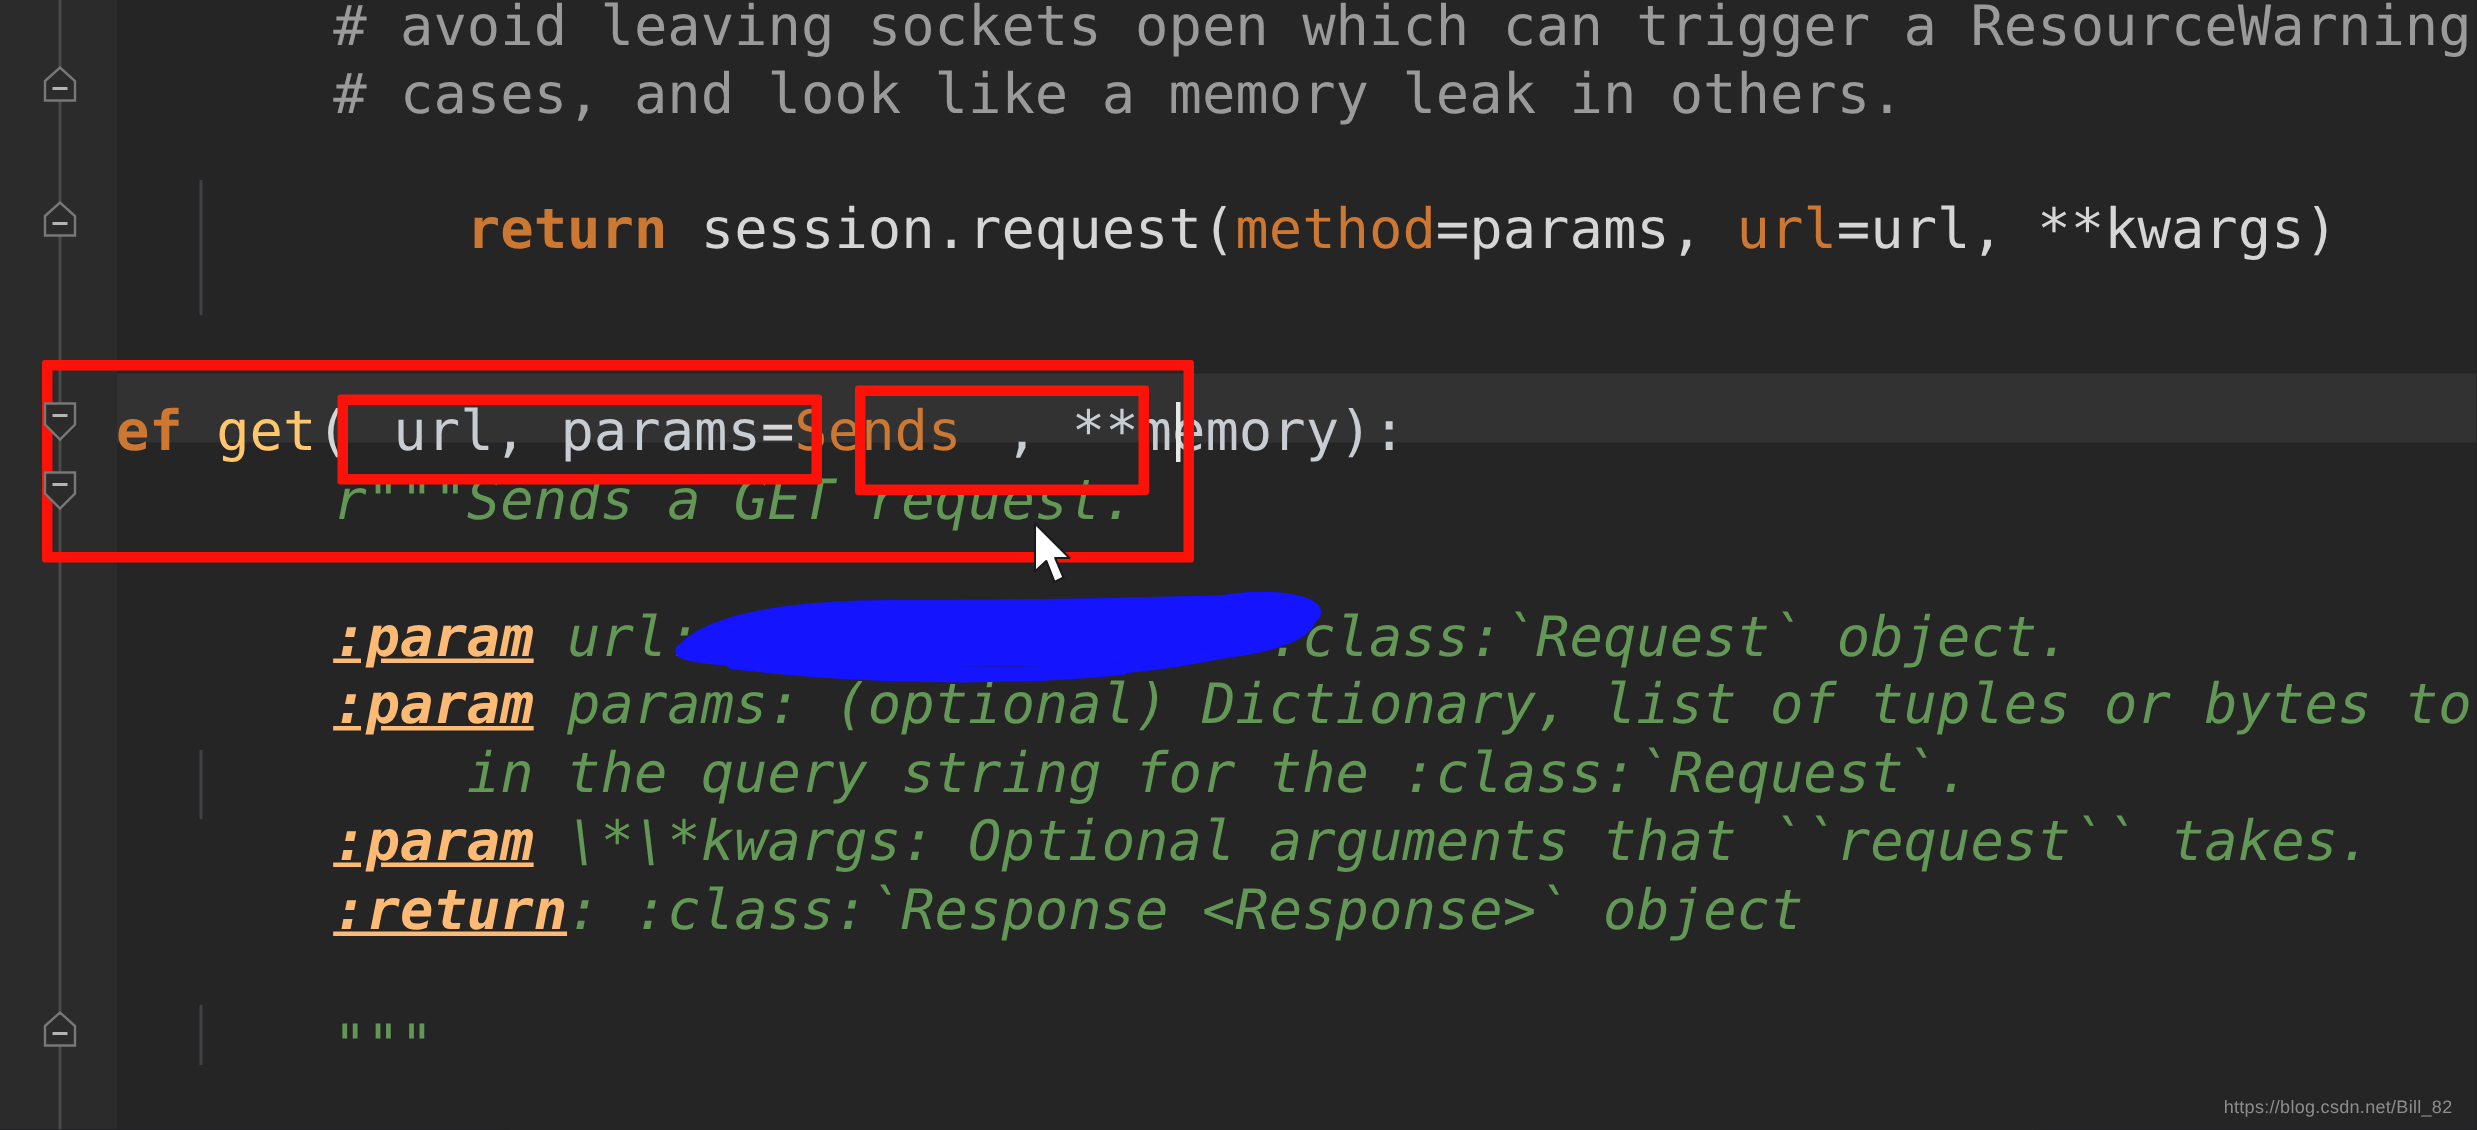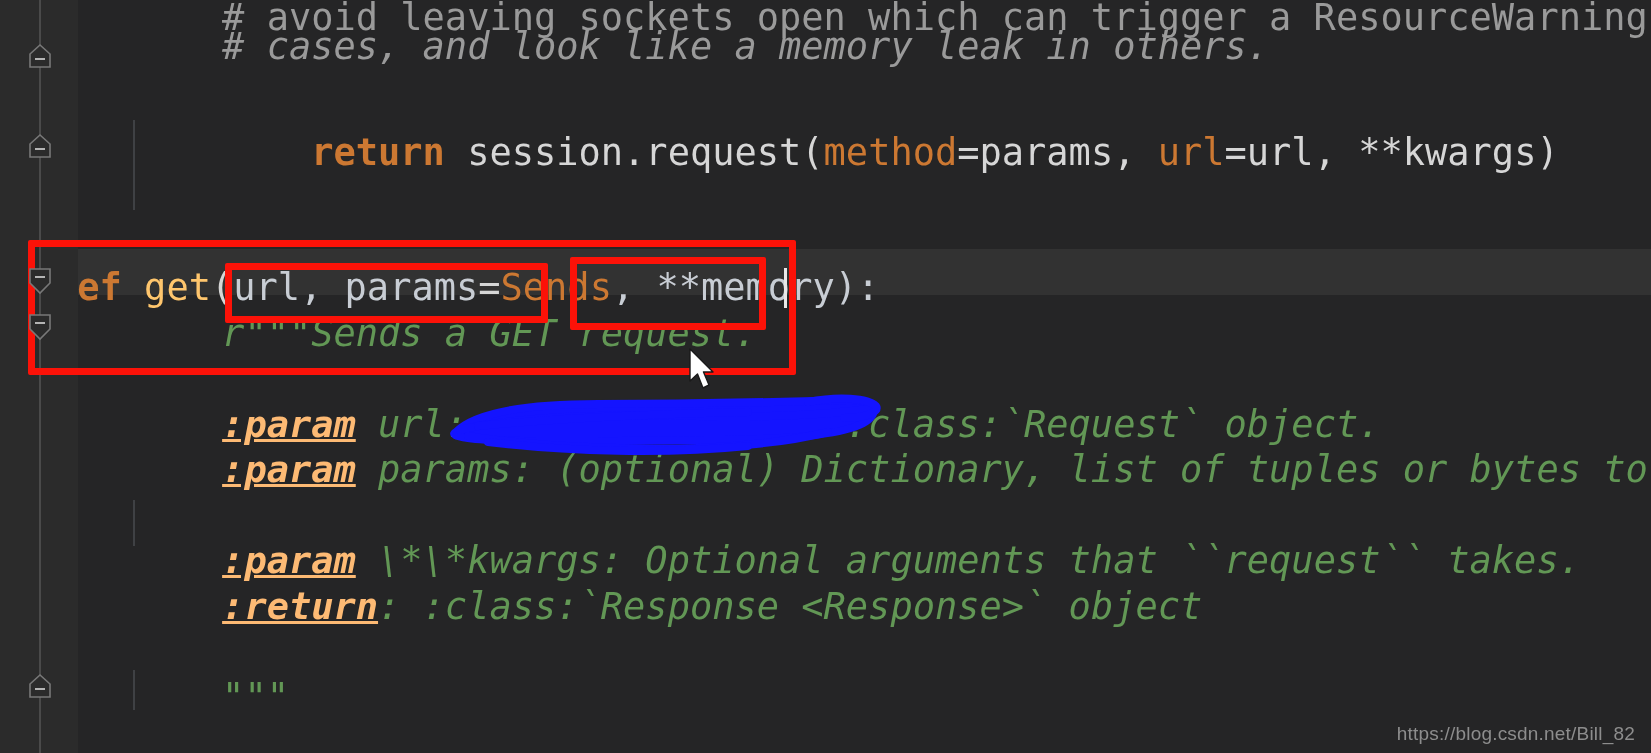--- a/index.html
+++ b/index.html
@@ -68,21 +68,21 @@
     height: 46px;
     background: #323232;
     z-index: 0;
   }
 
   
   .c-comment  { color: #9a9a9a; }
   .c-kw       { color: #cc7832; font-weight: bold; }
   .c-fn       { color: #ffc66d; font-weight: normal; }
   .c-txt      { color: #d6d6d6; }
-  .c-id       { color: #c8cdd4; }
+  .c-id       { color: #c8cdd4; padding-left: 29px; }
   .c-const    { color: #cc7832; }
   .c-param    { color: #cc7832; }
   .c-doc      { color: #629755; font-style: italic; }
   .c-doctag   { color: #fdba74; font-style: italic; font-weight: bold; text-decoration: underline; }
 
   
   .caret {
     position: absolute;
     width: 3px; height: 40px;
     background: #e8e8e8;
@@ -117,21 +117,21 @@
     position: absolute;
     z-index: 10;
     width: 30px; height: 44px;
   }
 
   
   .watermark {
     position: absolute;
     right: 16px; bottom: 8px;
     font-family: "Liberation Sans", sans-serif;
-    font-size: 19px;
+    font-size: 12px;
     color: #8d8d8d;
     z-index: 9;
     letter-spacing: 0.2px;
   }
 </style>
 </head>
 <body>
 
 <div id="editor">
 
@@ -171,27 +171,28 @@
       <rect x="9" y="16" width="10" height="2" fill="#b4b4b4"></rect>
     </svg>
   </div>
 
   <div class="indent-guide" style="left:133px; top:120px; height:90px;"></div>
   <div class="indent-guide" style="left:133px; top:500px; height:46px;"></div>
   <div class="indent-guide" style="left:133px; top:670px; height:40px;"></div>
 
   <div class="code">
     <div class="line" style="top:-5px;"><span class="txt"><span class="c-comment">    # avoid leaving sockets open which can trigger a ResourceWarning in som</span></span></div>
-    <div class="line" style="top:24px;font-style:italic;"><span class="txt"><span class="c-comment">    # cases, and look like a memory leak in others.</span></span></div>
+    <div class="line" style="top:40px;"><span class="txt"><span class="c-comment">    # cases, and look like a memory leak in others.</span></span></div>
     <div class="line" style="top:130px;"><span class="txt"><span class="c-txt">        </span><span class="c-kw">return</span><span class="c-txt"> session.request(</span><span class="c-param">method</span><span class="c-txt">=params, </span><span class="c-param">url</span><span class="c-txt">=url, **kwargs)</span></span></div>
     <div class="line" style="top:265px;"><span class="txt" style="margin-left: 55px;"><span class="c-kw">def</span><span class="c-txt"> </span><span class="c-fn">get</span><span class="c-txt">(</span><span class="c-id">url, params</span><span class="c-txt">=</span><span class="c-const">Sends</span><span class="c-id">, **memory):</span></span></div>
     <div class="line" style="top:311px;"><span class="txt"><span class="c-doc">    r"""Sends a GET request.</span></span></div>
     <div class="line" style="top:356px;"><span class="txt"><span class="c-doc"></span></span></div>
     <div class="line" style="top:402px;"><span class="txt"><span class="c-doc">    </span><span class="c-doctag">:param</span><span class="c-doc"> url: URL for the new :class:`Request` object.</span></span></div>
     <div class="line" style="top:447px;"><span class="txt"><span class="c-doc">    </span><span class="c-doctag">:param</span><span class="c-doc"> params: (optional) Dictionary, list of tuples or bytes to send</span></span></div>
+    <div class="line" style="top:493px;"><span class="txt"><span class="c-doc">        in the query string for the :class:`Request`.</span></span></div>
     <div class="line" style="top:584px;"><span class="txt"><span class="c-doc">    </span><span class="c-doctag">:return</span><span class="c-doc">: :class:`Response &lt;Response&gt;` object</span></span></div>
     <div class="line" style="top:538px;"><span class="txt"><span class="c-doc">    </span><span class="c-doctag">:param</span><span class="c-doc"> \*\*kwargs: Optional arguments that ``request`` takes.</span></span></div>
     <div class="line" style="top:674px;"><span class="txt"><span class="c-doc">    """</span></span></div>
   </div>
 
   <div class="caret" style="left:784px; top:268px;"></div>
 
   <svg class="scribble" style="left:448px; top:388px;" width="436" height="72" viewBox="0 0 436 72">
     <g fill="none" stroke="#1414ff" stroke-width="8" stroke-linecap="round" stroke-linejoin="round">
       <path d="M8 44 C30 22 90 16 150 16 C230 16 330 14 400 12 C425 11 432 22 420 32 C400 48 330 52 260 52 C180 52 60 56 20 50 C6 48 4 46 8 44 Z" fill="#1414ff" stroke="#1414ff"></path>

